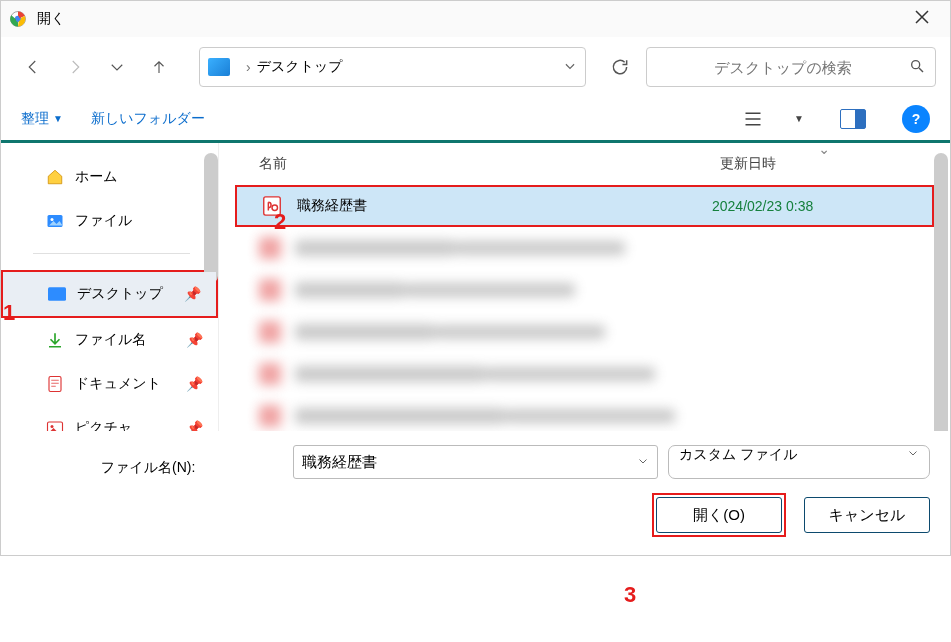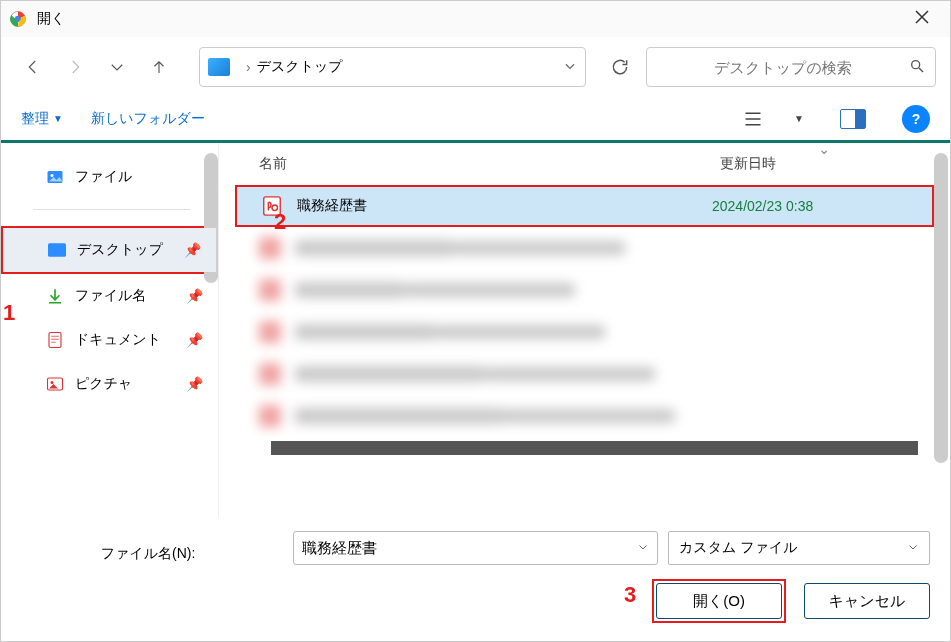--- a/index.html
+++ b/index.html
@@ -1,17 +1,17 @@
 <!DOCTYPE html>
 <html><head>
 <meta charset="utf-8">
 <style>
 * { box-sizing: border-box; margin: 0; padding: 0; }
 body { font-family: "Yu Gothic UI", "Meiryo", sans-serif; font-size: 14px; background: #fff; width: 951px; height: 642px; position: relative; }
-.dialog { width: 951px; height: 642px; border: 1px solid #ccc; background: #fff; display: flex; flex-direction: column; }
+.dialog { width: 951px; height: 556px; border: 1px solid #ccc; background: #fff; display: flex; flex-direction: column; }
 
 .titlebar { height: 36px; display: flex; align-items: center; padding: 0 8px; background: #fafafa; }
 .titlebar .chrome-icon { width: 18px; height: 18px; margin-right: 10px; }
 .titlebar .title { flex: 1; font-size: 14px; }
 .titlebar .close { width: 40px; text-align: center; font-size: 16px; cursor: pointer; }
 
 .navrow { height: 60px; display: flex; align-items: center; padding: 0 14px; gap: 6px; }
 .nav-btn { width: 36px; height: 36px; display: flex; align-items: center; justify-content: center; color: #666; cursor: pointer; border-radius: 4px; }
 .nav-btn svg { width: 18px; height: 18px; stroke: #555; fill: none; stroke-width: 1.5; }
 .crumb-box { flex: 1; height: 40px; border: 1px solid #ccc; border-radius: 4px; display: flex; align-items: center; padding: 0 8px; margin: 0 8px 0 16px; }
@@ -61,21 +61,21 @@
 .blur-row .b3 { width: 170px; height: 14px; background: #888; border-radius: 4px; margin-right: 40px; }
 .file-hscroll { height: 14px; background: #555; margin: 4px 16px 0 36px; }
 .file-vscroll { position: absolute; right: 2px; top: 10px; width: 14px; height: 310px; background: #ccc; border-radius: 7px; }
 
 .footer { padding: 14px 20px 18px; }
 .fn-row { display: flex; align-items: center; gap: 10px; margin-bottom: 14px; }
 .fn-label { width: 262px; text-align: center; padding-right: 8px; margin-top: 12px; }
 .fn-input-wrap { flex: 1; height: 34px; border: 1px solid #bbb; border-radius: 3px; display: flex; align-items: center; padding: 0 8px; }
 .fn-input-wrap input { flex: 1; border: none; outline: none; font-size: 15px; }
 .fn-input-wrap .dd { color: #666; cursor: pointer; }
-.ft-select { width: 262px; height: 34px; border: 1px solid #bbb; border-radius: 2px; display: flex; align-items: center; padding: 0 10px; cursor: pointer; }
+.ft-select { width: 262px; height: 34px; border: 1px solid #bbb; border-radius: 7px; display: flex; padding: 0 10px; cursor: pointer; }
 .ft-select .dd { margin-left: auto; color: #666; }
 .btn-row { display: flex; justify-content: flex-end; gap: 18px; align-items: center; position: relative; }
 .btn { min-width: 126px; height: 36px; border: 1px solid #0c4a6e; background: #fff; border-radius: 3px; cursor: pointer; font-size: 15px; }
 .btn-open-wrap { border: 2px solid #e51c1c; padding: 2px; }
 
 .marker { position: absolute; color: #e51c1c; font-weight: bold; font-size: 22px; z-index: 20; pointer-events: none; }
 .m1 { left: 3px; top: 300px; }
 .m2 { left: 274px; top: 209px; }
 .m3 { left: 624px; top: 582px; }
 
@@ -170,20 +170,28 @@
   </div>
 
   <div class="body">
 
     <div class="sidebar">
       <div class="sidebar-scroll"></div>
 
       <div class="side-item">
         <span class="icon">
             <svg width="18" height="18" viewBox="0 0 24 24">
+              <path d="M3 11 L12 3 L21 11 V21 H3 Z" fill="#ffd040" stroke="#cc8a00"></path>
+            </svg>
+          </span>
+        <span>ホーム</span>
+      </div>
+      <div class="side-item">
+        <span class="icon">
+            <svg width="18" height="18" viewBox="0 0 24 24">
               <rect x="2" y="4" width="20" height="16" rx="2" fill="#2d8cff"></rect>
               <circle cx="8" cy="10" r="2" fill="#fff"></circle>
               <path d="M4 18 L10 12 L14 16 L18 12 L22 18 Z" fill="#9fd3ff"></path>
             </svg>
           </span>
         <span>ファイル</span>
       </div>
 
       <div class="side-divider"></div>
 

